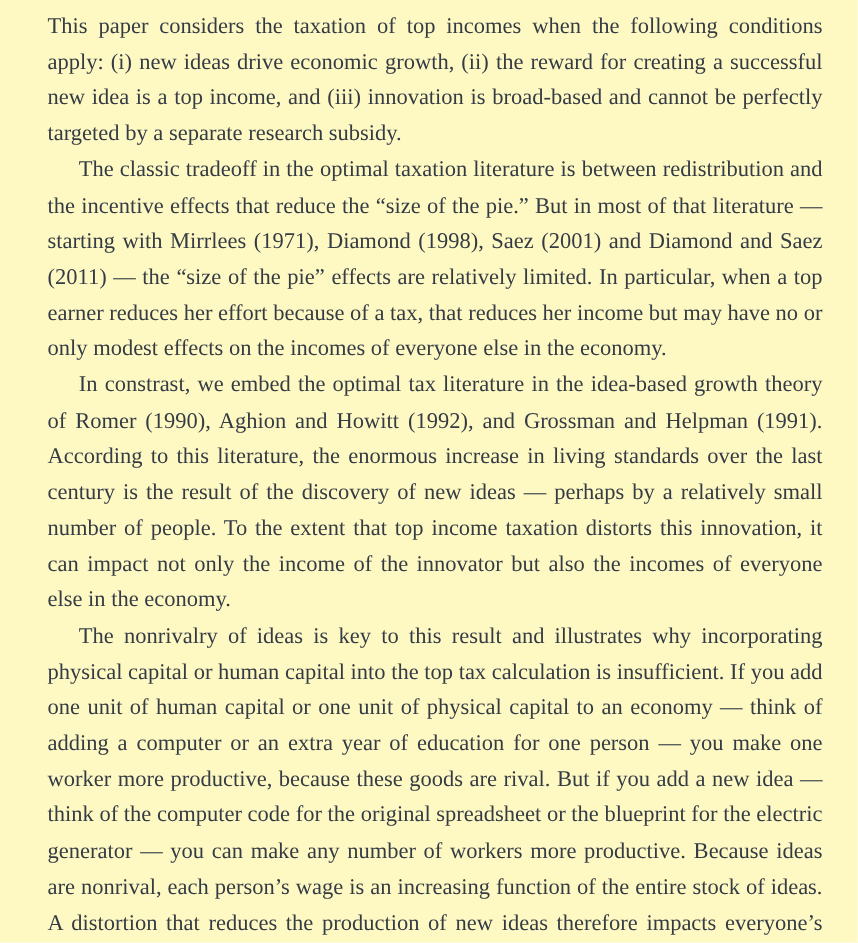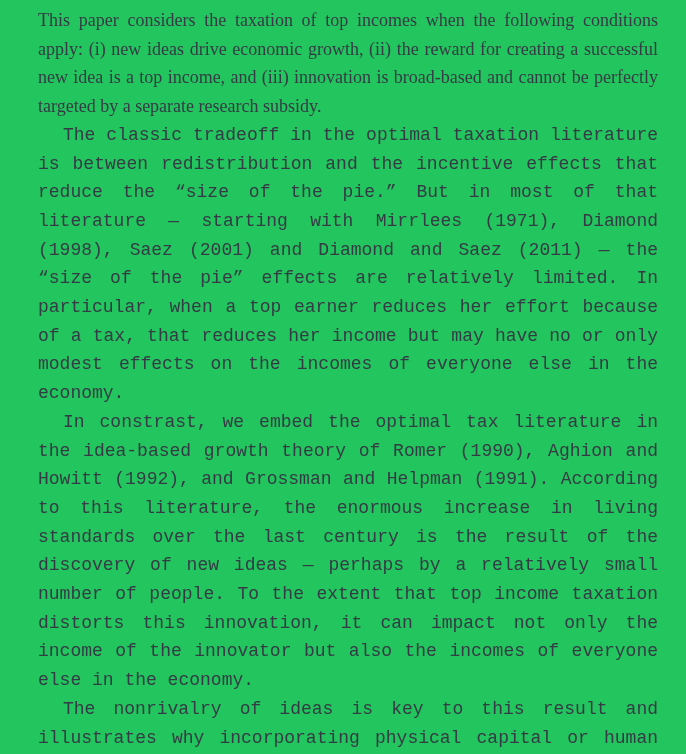--- a/index.html
+++ b/index.html
@@ -10,36 +10,35 @@
     body {
       width: 686px;
       height: 754px;
       overflow: hidden;
     }
     .page {
       box-sizing: border-box;
       width: 686px;
       height: 754px;
       padding: 6px 28px 0 38px;
-      background: #22c55e;
+      background: #fef9c3;
     }
     .page-text {
       font-family: "Liberation Serif", "DejaVu Serif", serif;
       font-size: 18px;
       line-height: 28.7px;
       color: #343b44;
       text-align: justify;
     }
     .page-text p {
       margin: 0;
       padding: 0;
     }
     .page-text p.indent {
       text-indent: 25px;
-      font-family: Liberation Mono, monospace;
     }
   </style>
 </head>
 <body>
 
 <main class="page">
   <article class="page-text">
     <p>This paper considers the taxation of top incomes when the following conditions apply: (i) new ideas drive economic growth, (ii) the reward for creating a successful new idea is a top income, and (iii) innovation is broad-based and cannot be perfectly targeted by a separate research subsidy.</p>
     <p class="indent">The classic tradeoff in the optimal taxation literature is between redistribution and the incentive effects that reduce the “size of the pie.”  But in most of that literature — starting with Mirrlees (1971), Diamond (1998), Saez (2001) and Diamond and Saez (2011) — the “size of the pie” effects are relatively limited.  In particular, when a top earner reduces her effort because of a tax, that reduces her income but may have no or only modest effects on the incomes of everyone else in the economy.</p>
     <p class="indent">In constrast, we embed the optimal tax literature in the idea-based growth theory of Romer (1990), Aghion and Howitt (1992), and Grossman and Helpman (1991). According to this literature, the enormous increase in living standards over the last century is the result of the discovery of new ideas — perhaps by a relatively small number of people.  To the extent that top income taxation distorts this innovation, it can impact not only the income of the innovator but also the incomes of everyone else in the economy.</p>

